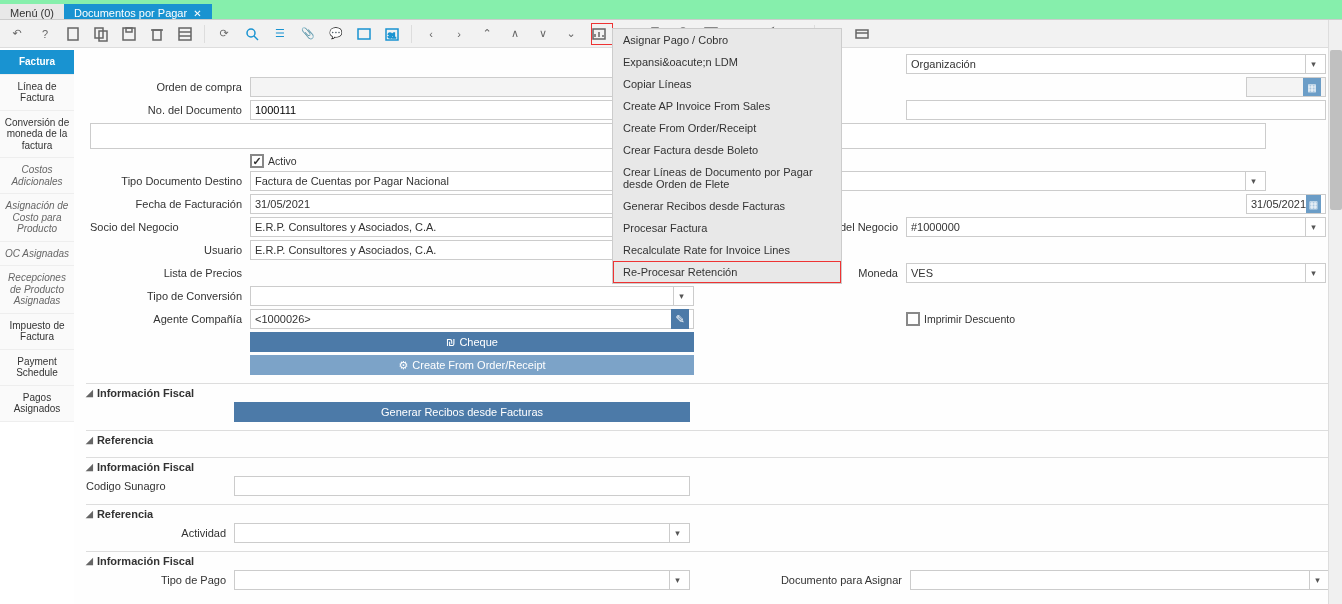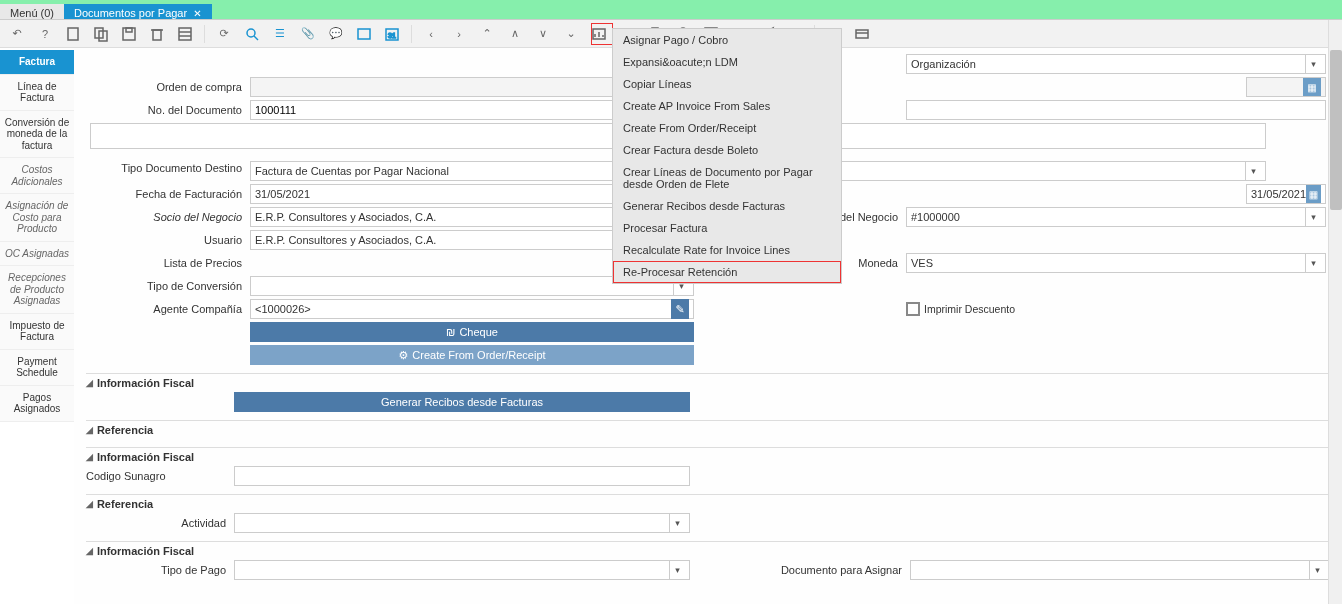--- a/index.html
+++ b/index.html
@@ -245,24 +245,33 @@
           <input class="input" style="width: 420px;">
         </div>
       </div>
 
       <div class="row-split">
         <div style="flex:1; padding-right:60px;">
           <textarea class="textarea" style=""></textarea>
         </div>
       </div>
 
+      <div class="row-split">
+        <div class="left-half">
+          <div style="width:160px"></div>
+          <div class="chk-label">
+              <span class="checkbox checked"></span>
+              <span>Activo</span>
+            </div>
+        </div>
+      </div>
 
       <div class="row-split">
         <div class="lbl req u" style="width:160px;text-align:right;padding-right:8px;">Tipo Documento Destino</div>
-        <div style="flex:1; padding-right:60px;margin-top:7px;">
+        <div style="flex:1; padding-right:60px;">
             <div class="input combo">
               <span>Factura de Cuentas por Pagar Nacional</span>
               <span class="cbtn">▾</span>
             </div>
           </div>
       </div>
 
       <div class="row-split">
         <div class="left-half">
           <div class="lbl req" style="width:160px;text-align:right;padding-right:8px;">Fecha de Facturación</div>
@@ -275,21 +284,21 @@
           <div style="flex:1"></div>
           <div class="input date" style="width:80px">
               <span>31/05/2021</span>
               <span class="cal">▦</span>
             </div>
         </div>
       </div>
 
       <div class="row-split">
         <div class="left-half">
-          <div class="lbl req u" style="width:160px;text-align:right;padding-right:8px;font-style:italic;">Socio del Negocio</div>
+          <div class="lbl req u" style="width:160px;padding-right:8px;">Socio del Negocio</div>
           <div class="input combo" style="flex:1">
               <span>E.R.P. Consultores y Asociados, C.A.</span>
               <span class="cbtn" style="background:#4c7aa8;color:#fff">ⓘ</span>
             </div>
         </div>
         <div class="right-half">
           <div class="lbl2 req u" style="flex:1;text-align:right;padding-right:8px;">Dirección del Socio del Negocio</div>
           <div class="input combo" style="width:420px">
               <span>#1000000</span>
               <span class="cbtn">▾</span>

